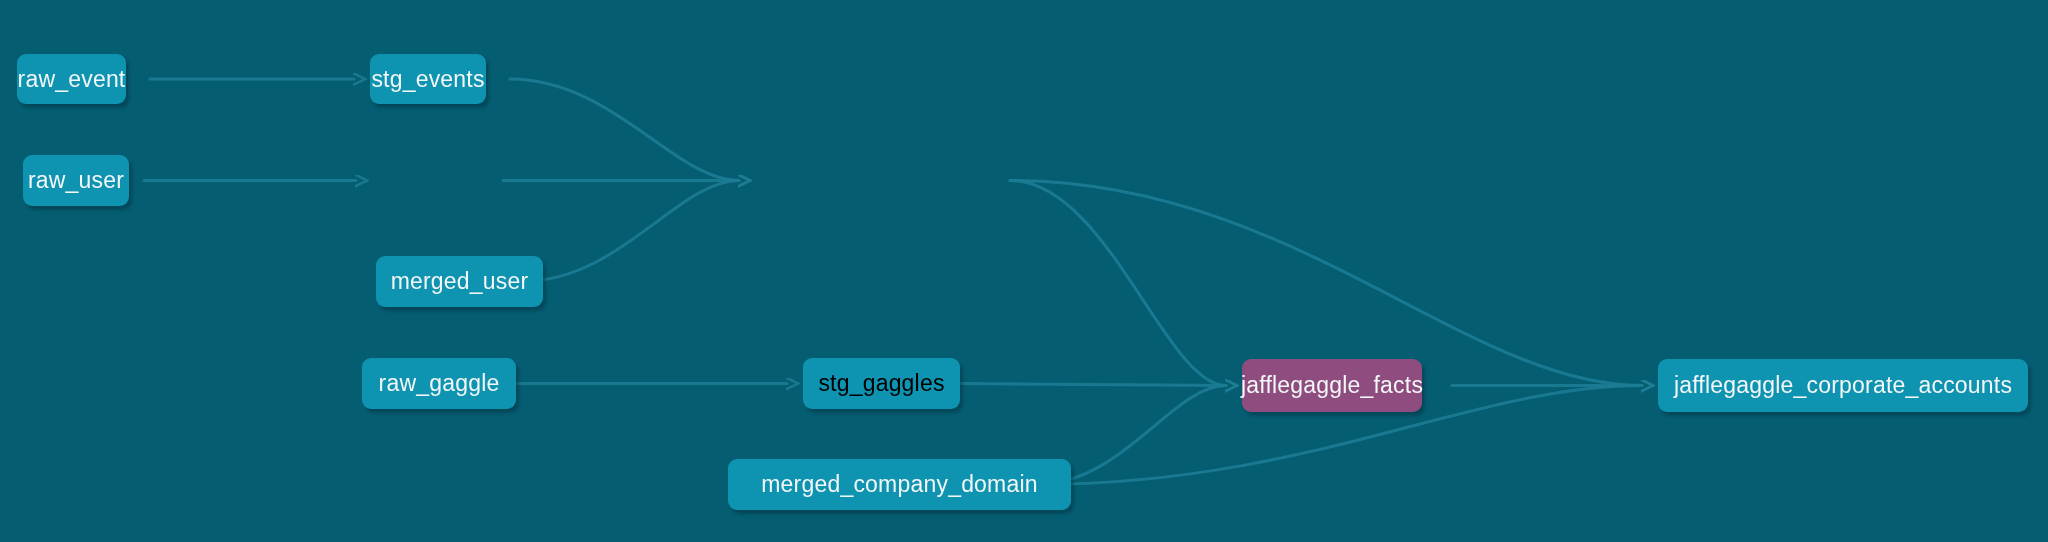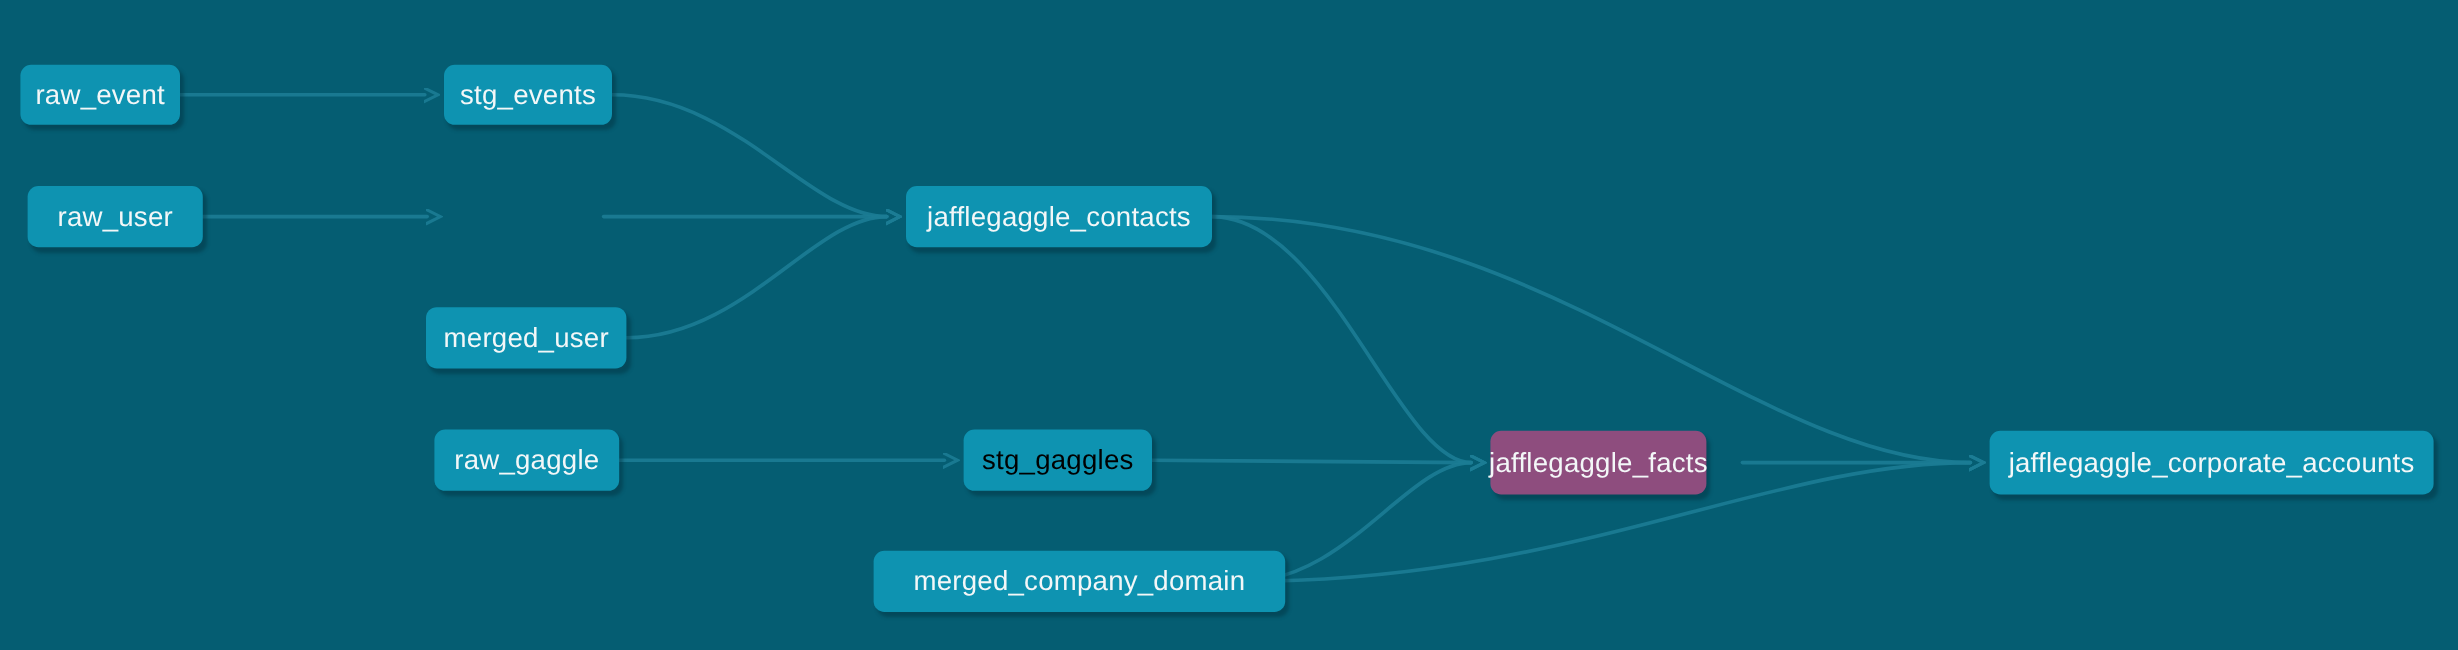--- a/index.html
+++ b/index.html
@@ -59,23 +59,22 @@
       <path class="edge-path" d="M 503 180.5 L 739 180.5" stroke="#1C7D95" marker-end="url(#arrow)"></path>
       <path class="edge-path" d="M 522 281.5 C 619.65 281.5, 678.24 180.5, 739 180.5" stroke="#1C7D95" marker-end="url(#arrow)"></path>
       <path class="edge-path" d="M 960 383.5 L 1226 385.5" stroke="#1C7D95" marker-end="url(#arrow)"></path>
       <path class="edge-path" d="M 1010 180.5 C 1107.2 180.5, 1165.52 385.5, 1226 385.5" stroke="#1C7D95" marker-end="url(#arrow)"></path>
       <path class="edge-path" d="M 1037 484.5 C 1122.05 484.5, 1173.08 385.5, 1226 385.5" stroke="#1C7D95" marker-end="url(#arrow)"></path>
       <path class="edge-path" d="M 1452 385.5 L 1642 385.5" stroke="#1C7D95" marker-end="url(#arrow)"></path>
       <path class="edge-path" d="M 1010 180.5 C 1294.4 180.5, 1465.04 385.5, 1642 385.5" stroke="#1C7D95" marker-end="url(#arrow)"></path>
       <path class="edge-path" d="M 1037 484.5 C 1309.25 484.5, 1472.6 385.5, 1642 385.5" stroke="#1C7D95" marker-end="url(#arrow)"></path>
     </svg>
 
-<div class="node" style="left: 17px; top: 54px; width: 133px; height: 50px; background: rgb(14, 147, 177); color: rgb(243, 247, 248);">raw_event</div>
-    <div class="node" style="left: 370px; top: 54px; width: 140px; height: 50px; background: rgb(14, 147, 177); color: rgb(243, 247, 248);">stg_events</div>
-    <div class="node" style="left: 23px; top: 155px; width: 146px; height: 51px; background: rgb(14, 147, 177); color: rgb(243, 247, 248);">raw_user</div>
-    <div class="node" style="left: 355px; top: 256px; width: 167px; height: 51px; background: rgb(14, 147, 177); color: rgb(243, 247, 248);">merged_user</div>
-    <div class="node" style="left: 755px; top: 155px; width: 255px; height: 51px; background: rgb(14, 147, 177); color: rgb(243, 247, 248);">jafflegaggle_contacts</div>
+<div class="node" style="left: 17px; top: 54px; width: 109px; height: 50px; background: rgb(14, 147, 177); color: rgb(243, 247, 248);">raw_event</div>
+    <div class="node" style="left: 370px; top: 54px; width: 116px; height: 50px; background: rgb(14, 147, 177); color: rgb(243, 247, 248);">stg_events</div>
+    <div class="node" style="left: 23px; top: 155px; width: 106px; height: 51px; background: rgb(14, 147, 177); color: rgb(243, 247, 248);">raw_user</div>
+    <div class="node" style="left: 376px; top: 256px; width: 167px; height: 51px; background: rgb(14, 147, 177); color: rgb(243, 247, 248);">merged_user</div>
     <div class="node" style="left: 362px; top: 358px; width: 154px; height: 51px; background: rgb(14, 147, 177); color: rgb(243, 247, 248);">raw_gaggle</div>
     <div class="node" style="left: 803px; top: 358px; width: 157px; height: 51px; background: rgb(14, 147, 177); color: #000000;">stg_gaggles</div>
     <div class="node" style="left: 728px; top: 459px; width: 343px; height: 51px; background: rgb(14, 147, 177); color: rgb(243, 247, 248);">merged_company_domain</div>
     <div class="node" style="left: 1242px; top: 359px; width: 180px; height: 53px; background: rgb(142, 77, 126); color: rgb(243, 247, 248);">jafflegaggle_facts</div>
     <div class="node" style="left: 1658px; top: 359px; width: 370px; height: 53px; background: rgb(14, 147, 177); color: rgb(243, 247, 248); text-align: right;">jafflegaggle_corporate_accounts</div>
   </div>
 
 </body></html>

